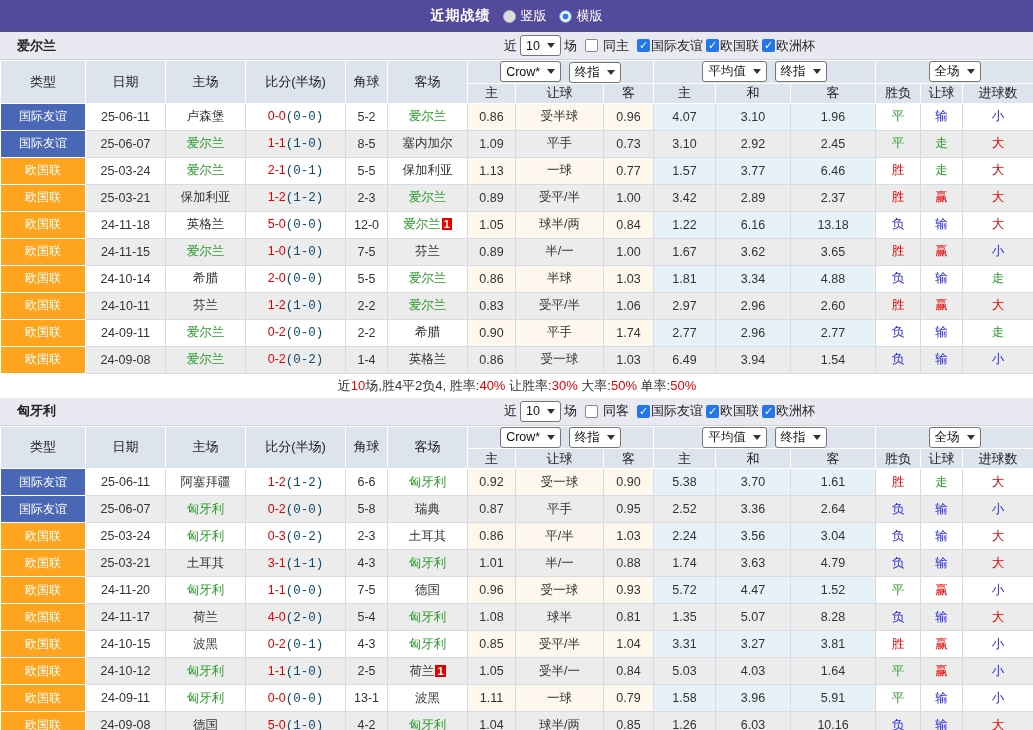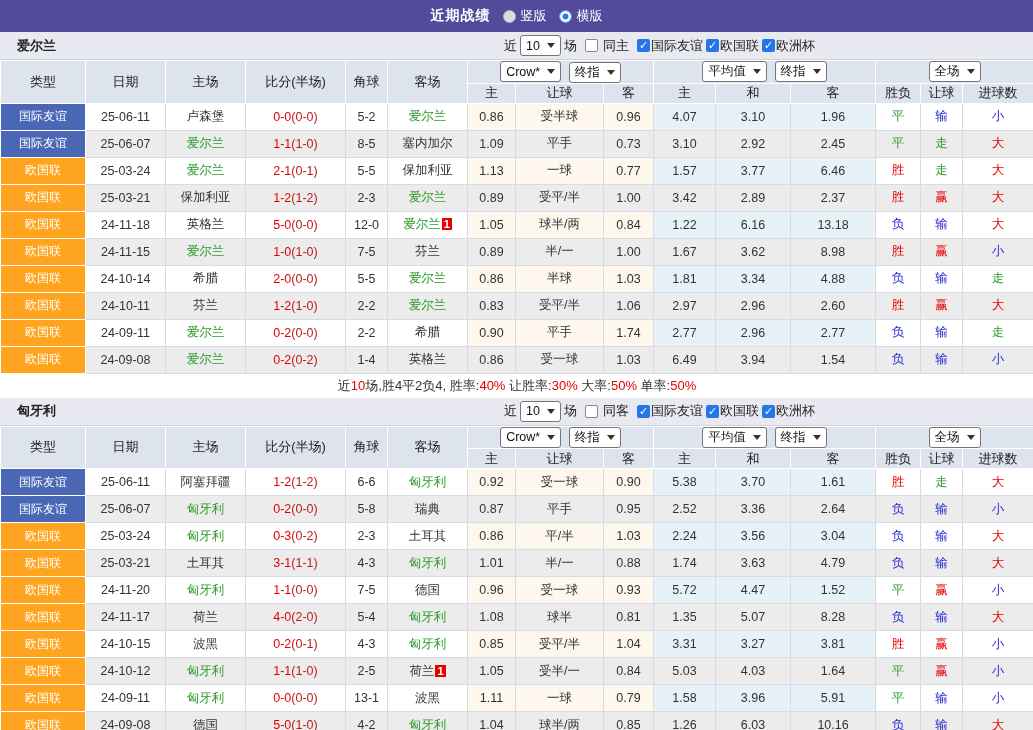--- a/index.html
+++ b/index.html
@@ -51,21 +51,21 @@
   tr.odd td{background:#fff;}
   tr.odd td.crow{background:#fdf7ed;}
   tr.odd td.avg{background:#e7f2f8;margin-top:24px;}
   tr.even td{background:#ececec;}
   td.type{color:#fff;font-size:12px;border:1px solid #fff;}
   td.type.blue{background:#4a67b5;}
   td.type.orange{background:#ffa41e;}
   .team{color:#333;}
   .team.green{color:#2d9b2d;}
   .ft{color:#e60000;}
-  .ht{color:#b91c1c;}
+  .ht{color:#0c4a6e;font-family:Liberation Mono, monospace;}
   .badge{background:#e60000;color:#fff;font-size:11px;font-weight:bold;padding:0 2px;margin-left:1px;}
   .res-red{color:#e60000;}
   .res-green{color:#2a9a2a;}
   .res-blue{color:#2727d4;}
   tfoot td{height:24px;background:#fff;font-size:13px;color:#333;border:none;}
   tfoot .red{color:#e60000;}
 </style>
 </head>
 <body>
 
@@ -257,21 +257,21 @@
         <td>24-11-15</td>
         <td><span class="team green">爱尔兰</span></td>
         <td><span class="ft">1-0</span><span class="ht">(1-0)</span></td>
         <td>7-5</td>
         <td><span class="team">芬兰</span></td>
         <td class="crow">0.89</td>
         <td class="crow">半/一</td>
         <td class="crow">1.00</td>
         <td class="avg">1.67</td>
         <td class="avg">3.62</td>
-        <td class="avg">8.98</td>
+        <td class="avg">3.65</td>
         <td class="res-red">胜</td>
         <td class="res-red">赢</td>
         <td class="res-blue">小</td>
       </tr>
       <tr class="odd">
         <td class="type orange">欧国联</td>
         <td>24-10-14</td>
         <td><span class="team">希腊</span></td>
         <td><span class="ft">2-0</span><span class="ht">(0-0)</span></td>
         <td>5-5</td>

